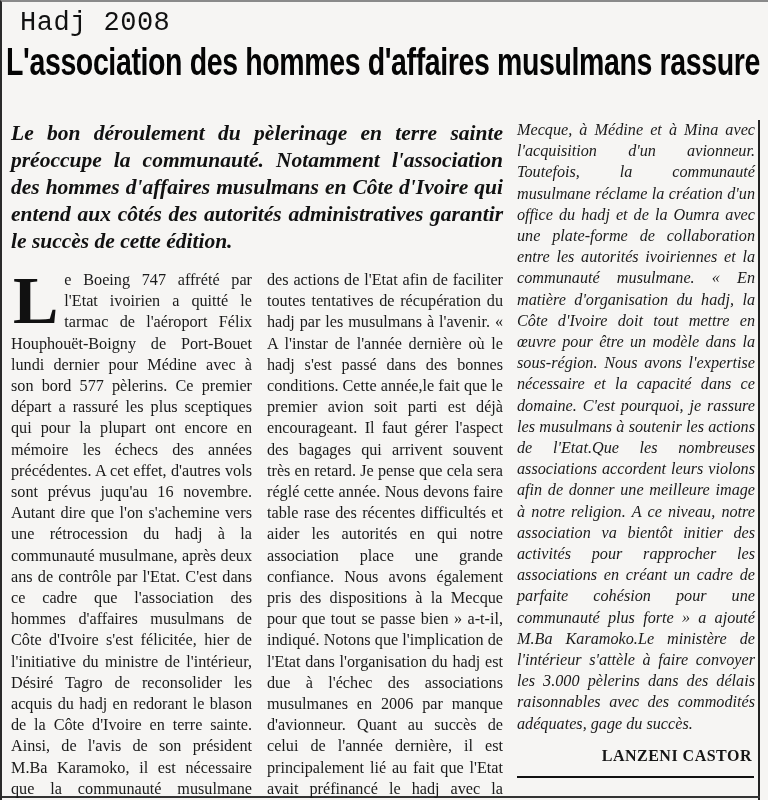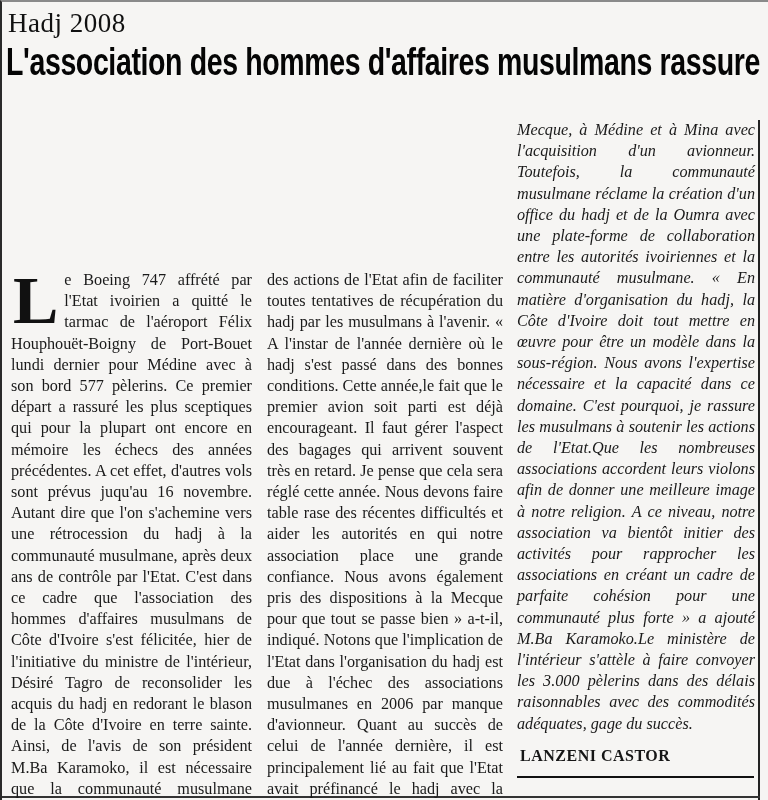--- a/index.html
+++ b/index.html
@@ -11,22 +11,22 @@
   }
   .page {
     position:relative; width:768px; height:800px; box-sizing:border-box;
     background:#f6f5f3;
     border-left:2px solid #2a2a2a;
     border-top:2px solid #8a8a8a;
   }
   .right-rule { position:absolute; top:118px; right:8px; width:2px; height:682px; background:#222; }
   .bottom-rule { position:absolute; left:0; right:8px; bottom:2px; height:2px; background:#333; }
   .kicker {
-    position:absolute; left:6px; top:6px;
-    font-family:Liberation Serif, serif; font-size:27px; font-weight:normal;
+    position:absolute; left:18px; top:6px;
+    font-family:Liberation Mono, monospace; font-size:27px; font-weight:normal;
     letter-spacing:0.5px; color:#111;
   }
   .headline {
     position:absolute; left:4px; top:40px; width:760px;
     font-family:"Liberation Sans", sans-serif; font-weight:bold;
     font-size:38px; line-height:40px; white-space:nowrap;
     transform:scaleX(0.75); transform-origin:left top;
     letter-spacing:-0.5px; color:#050505;
   }
   .lede {
@@ -40,35 +40,36 @@
     color:#1a1a1a;
   }
   .col1 { left:9px; top:268px; width:241px; }
   .col2 { left:265px; top:268px; width:236px; }
   .col3 { left:515px; top:118px; width:238px;font-style:italic; }
   .dropcap {
     float:left; font-family:"Liberation Serif", serif; font-weight:bold;
     font-size:68px; line-height:56px; margin:2px 6px 0 2px; color:#111;
   }
   .byline {
-    position:absolute; left:518px; top:745px; width:232px; text-align:left;
+    position:absolute; left:518px; top:745px; width:232px; text-align:right;
     font-family:"Liberation Serif", serif; font-weight:bold; font-size:16px;
     letter-spacing:0.5px;
   }
   .byline-rule { position:absolute; left:515px; top:774px; width:237px; height:2px; background:#111; }
 </style>
 </head>
 <body>
 
 <div class="page">
   <div class="kicker">Hadj 2008</div>
   <div class="headline">L'association des hommes d'affaires musulmans rassure les pèlerins</div>
   <div class="right-rule"></div>
   <div class="bottom-rule"></div>
 
+  <div class="lede">Le bon déroulement du pèlerinage en terre sainte préoccupe la communauté. Notamment l'association des hommes d'affaires musulmans en Côte d'Ivoire qui entend aux côtés des autorités administratives garantir le succès de cette édition.</div>
 
   <div class="col col1">
     <span class="dropcap">L</span><span>e Boeing 747 affrété par l'Etat ivoirien a quitté le tarmac de l'aéroport Félix Houphouët-Boigny de Port-Bouet lundi dernier pour Médine avec à son bord 577 pèlerins. Ce premier départ a rassuré les plus sceptiques qui pour la plupart ont encore en mémoire les échecs des années précédentes. A cet effet, d'autres vols sont prévus juqu'au 16 novembre. Autant dire que l'on s'achemine vers une rétrocession du hadj à la communauté musulmane, après deux ans de contrôle par l'Etat. C'est dans ce cadre que l'association des hommes d'affaires musulmans de Côte d'Ivoire s'est félicitée, hier de l'initiative du ministre de l'intérieur, Désiré Tagro de reconsolider les acquis du hadj en redorant le blason de la Côte d'Ivoire en terre sainte. Ainsi, de l'avis de son président M.Ba Karamoko, il est nécessaire que la communauté musulmane s'inspire</span>
   </div>
   <div class="col col2">des actions de l'Etat afin de faciliter toutes tentatives de récupération du hadj par les musulmans à l'avenir. « A l'instar de l'année dernière où le hadj s'est passé dans des bonnes conditions. Cette année,le fait que le premier avion soit parti est déjà encourageant. Il faut gérer l'aspect des bagages qui arrivent souvent très en retard. Je pense que cela sera réglé cette année. Nous devons faire table rase des récentes difficultés et aider les autorités en qui notre association place une grande confiance. Nous avons également pris des dispositions à la Mecque pour que tout se passe bien » a-t-il, indiqué. Notons que l'implication de l'Etat dans l'organisation du hadj est due à l'échec des associations musulmanes en 2006 par manque d'avionneur. Quant au succès de celui de l'année dernière, il est principalement lié au fait que l'Etat avait préfinancé le hadj avec la réservation des logements à la</div>
   <div class="col col3">Mecque, à Médine et à Mina avec l'acquisition d'un avionneur. Toutefois, la communauté musulmane réclame la création d'un office du hadj et de la Oumra avec une plate-forme de collaboration entre les autorités ivoiriennes et la communauté musulmane. « En matière d'organisation du hadj, la Côte d'Ivoire doit tout mettre en œuvre pour être un modèle dans la sous-région. Nous avons l'expertise nécessaire et la capacité dans ce domaine. C'est pourquoi, je rassure les musulmans à soutenir les actions de l'Etat.Que les nombreuses associations accordent leurs violons afin de donner une meilleure image à notre religion. A ce niveau, notre association va bientôt initier des activités pour rapprocher les associations en créant un cadre de parfaite cohésion pour une communauté plus forte » a ajouté M.Ba Karamoko.Le ministère de l'intérieur s'attèle à faire convoyer les 3.000 pèlerins dans des délais raisonnables avec des commodités adéquates, gage du succès.</div>
 
   <div class="byline">LANZENI CASTOR</div>
   <div class="byline-rule"></div>
 </div>

